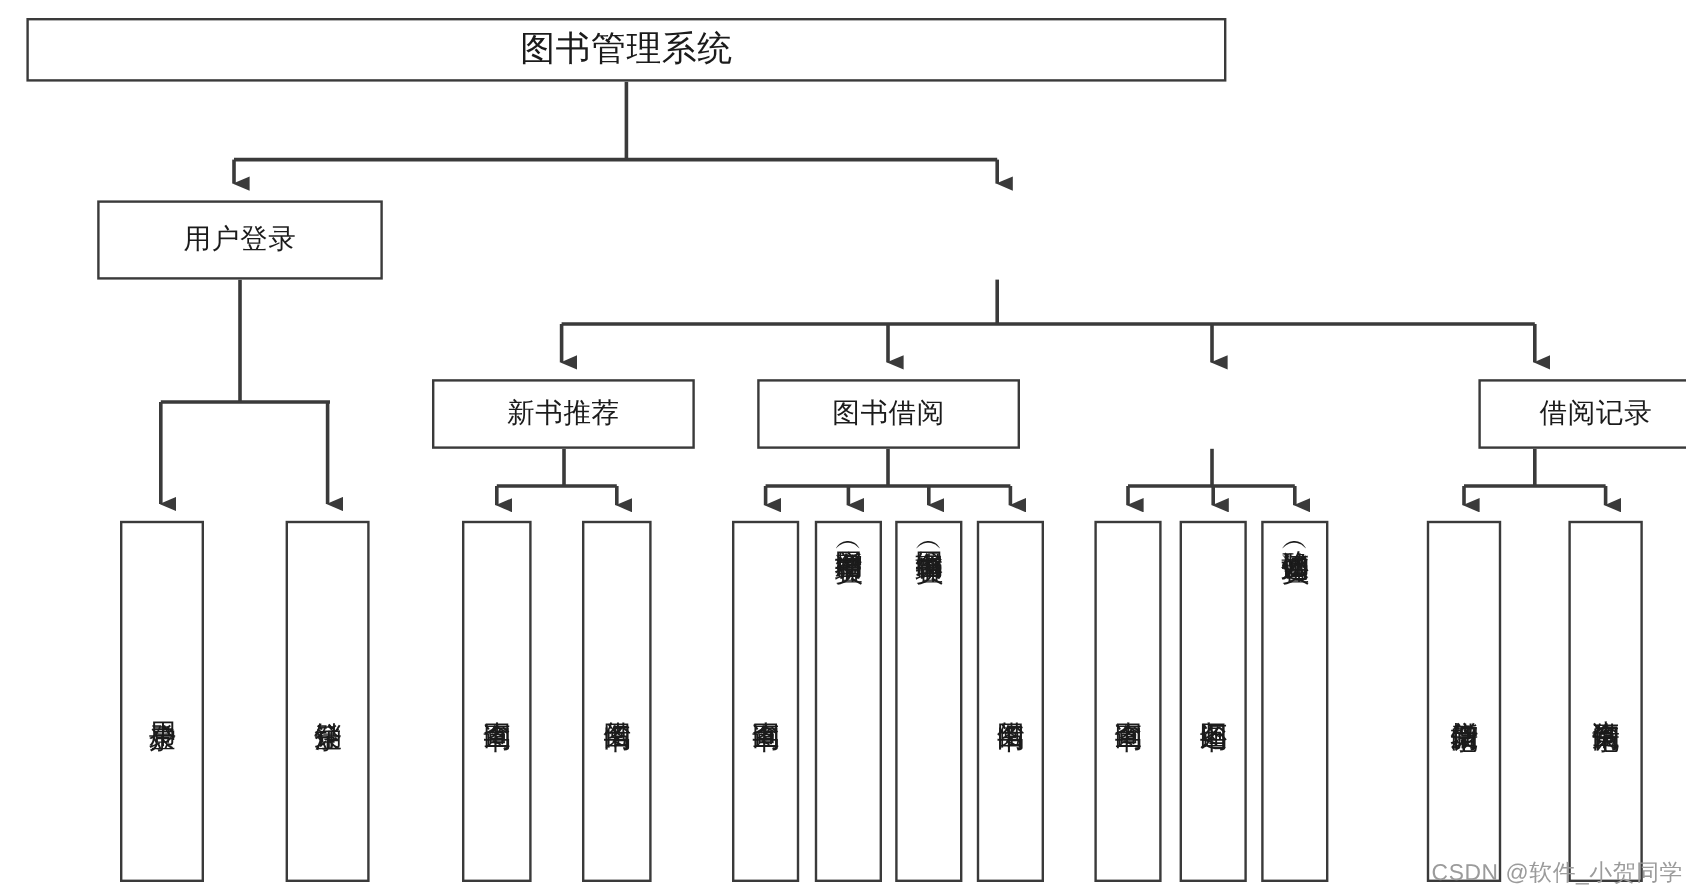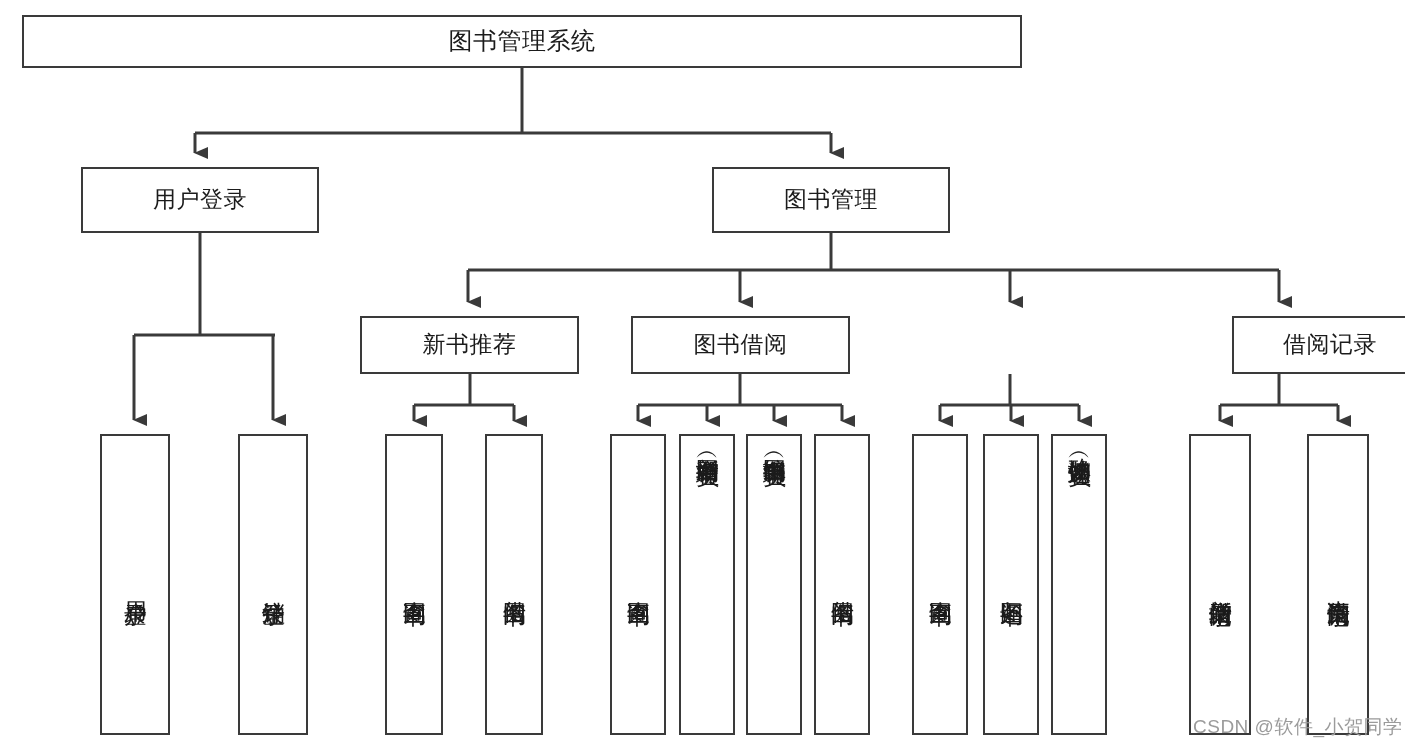--- a/index.html
+++ b/index.html
@@ -38,21 +38,21 @@
   .node .label {
     display: block;
     text-align: center;
     line-height: 1.18;
     letter-spacing: 0.5px;
   }
   .node.h .label {
     font-size: 23px;
   }
   .node.root .label {
-    font-size: 24px;
+    font-size: 29px;
   }
   .node.v {
     align-items: center;
     justify-content: center;
     padding: 4px 2px;
   }
   .node.v .label {
     writing-mode: vertical-rl;
     text-orientation: upright;
     font-size: 23px;
@@ -128,23 +128,20 @@
     </g>
   </svg>
 
   <div class="node root h" style="left:22px; top:15px; width:1000px; height:53px;">
     <span class="label">图书管理系统</span>
   </div>
 
   <div class="node h" style="left:81px; top:167px; width:238px; height:66px;">
     <span class="label">用户登录</span>
   </div>
-  <div class="node h" style="left:712px; top:167px; width:238px; height:66px;">
-    <span class="label">图书管理</span>
-  </div>
 
   <div class="node h" style="left:360px; top:316px; width:219px; height:58px;">
     <span class="label">新书推荐</span>
   </div>
   <div class="node h" style="left:631px; top:316px; width:219px; height:58px;">
     <span class="label">图书借阅</span>
   </div>
   <div class="node h" style="left:1232px; top:316px; width:196px; height:58px;">
     <span class="label">借阅记录</span>
   </div>

